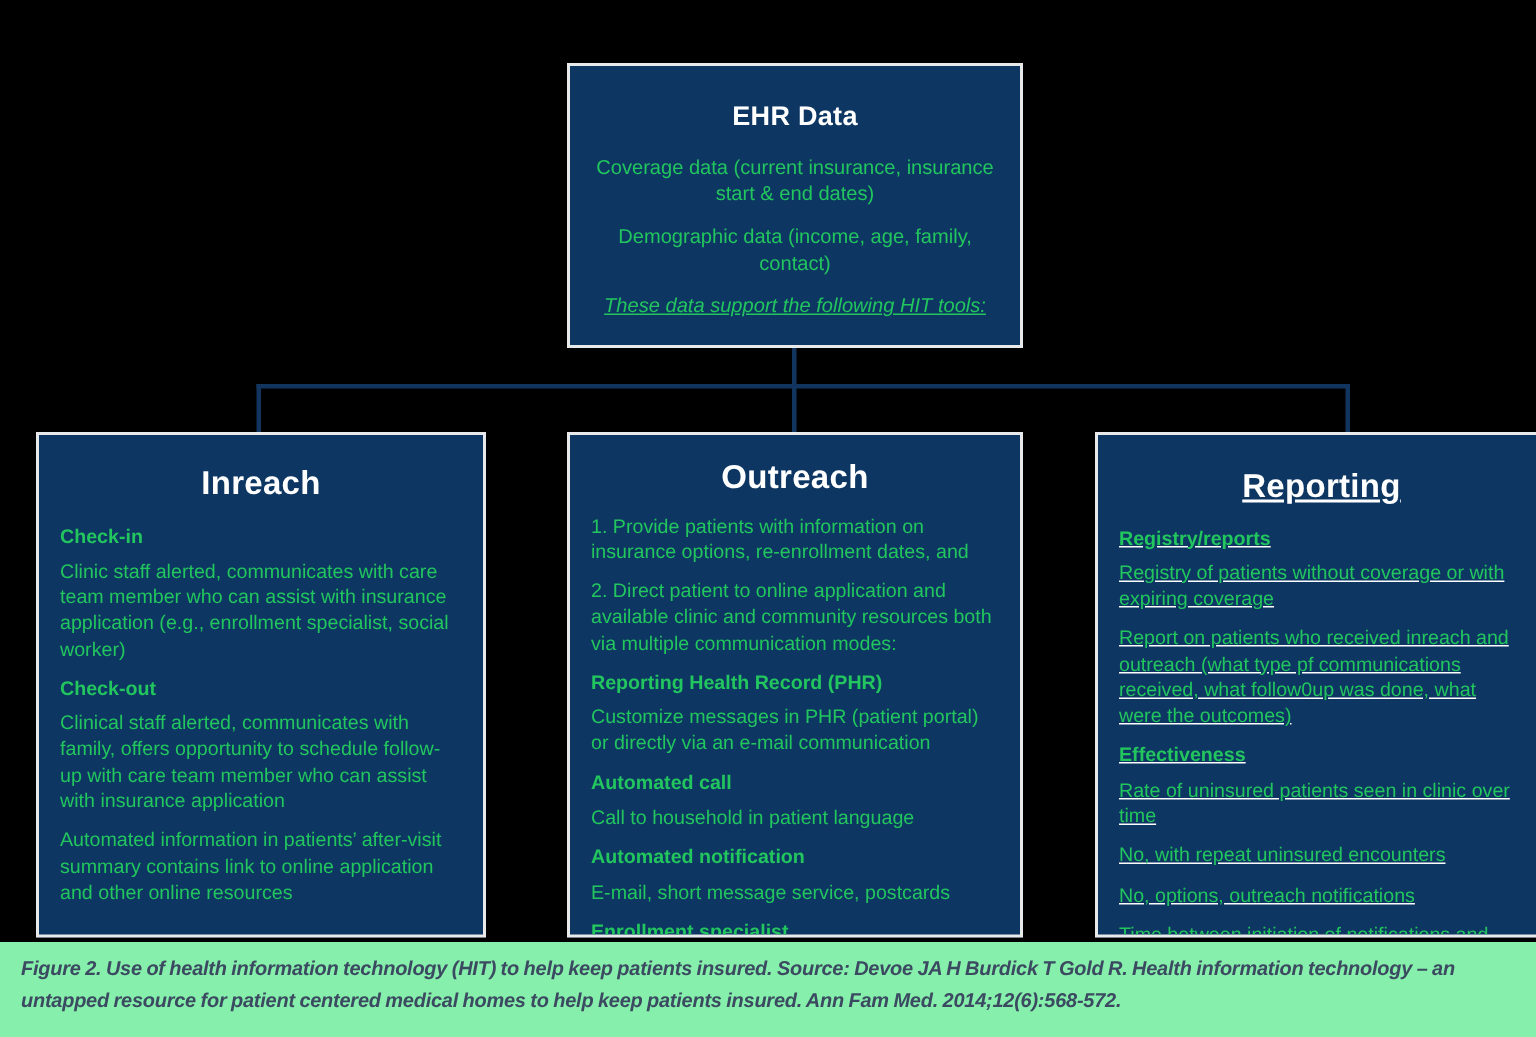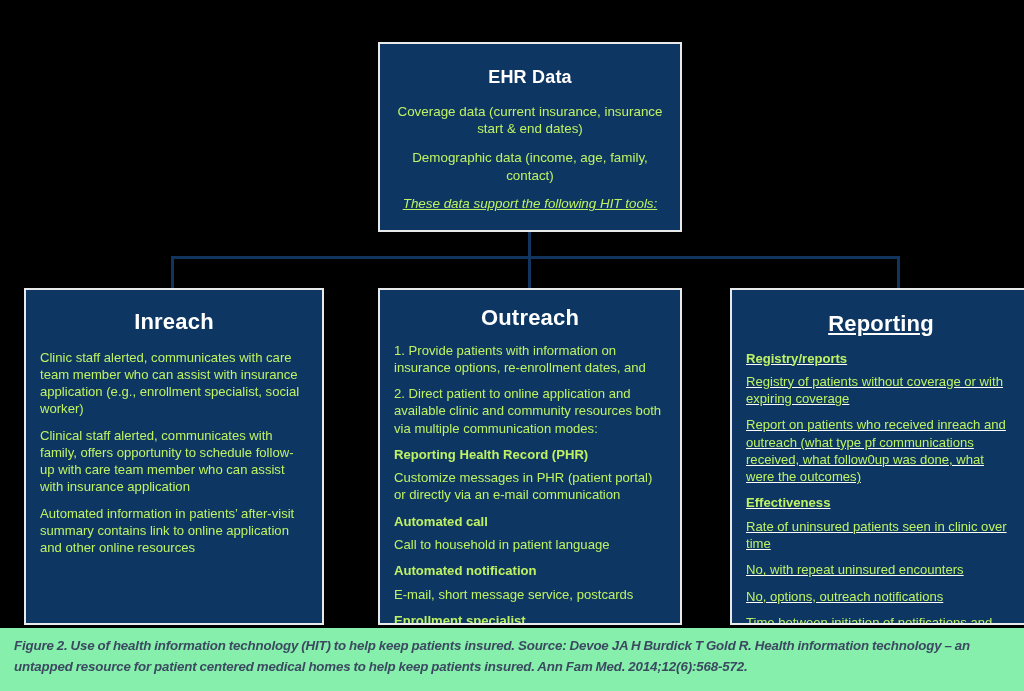--- a/index.html
+++ b/index.html
@@ -44,21 +44,21 @@
     text-align: center;
     letter-spacing: .2px;
     margin-bottom: 10px;
     line-height: 1.25;
   }
 
   .node-line {
     font-size: 13.1px;
     line-height: 1.32;
     margin-bottom: 9px;
-    color: #bef264;
+    color: #22c55e;
   }
   .node-line:last-child { margin-bottom: 0; }
 
   .node-line.center { text-align: center; }
   .node-line.italic { font-style: italic; text-decoration: underline; }
   .node-line.bold   { font-weight: bold; margin-bottom: 6px; }
 
   
   #node-ehr {
     left: 362px;
@@ -145,21 +145,23 @@
 
     <div class="node-box" id="node-ehr">
       <div class="node-title">EHR Data</div>
       <div class="node-line center">Coverage data (current insurance, insurance start &amp; end dates)</div>
       <div class="node-line center">Demographic data (income, age, family, contact)</div>
       <div class="node-line center italic">These data support the following HIT tools:</div>
     </div>
 
     <div class="node-box" id="node-inreach">
       <div class="node-title">Inreach</div>
+      <div class="node-line bold">Check-in</div>
       <div class="node-line">Clinic staff alerted, communicates with care team member who can assist with insurance application (e.g., enrollment specialist, social worker)</div>
+      <div class="node-line bold">Check-out</div>
       <div class="node-line">Clinical staff alerted, communicates with family, offers  opportunity to schedule follow-up with care team member who can assist with insurance application</div>
       <div class="node-line">Automated information in patients’ after-visit summary contains link to online application and other online resources</div>
     </div>
 
     <div class="node-box" id="node-outreach">
       <div class="node-title">Outreach</div>
       <div class="node-line">1. Provide patients with information on insurance options, re-enrollment dates, and</div>
       <div class="node-line">2. Direct patient to online application and available clinic and community resources both via multiple communication modes:</div>
       <div class="node-line bold">Reporting Health Record (PHR)</div>
       <div class="node-line">Customize messages in PHR (patient portal) or directly via an e-mail communication</div>

